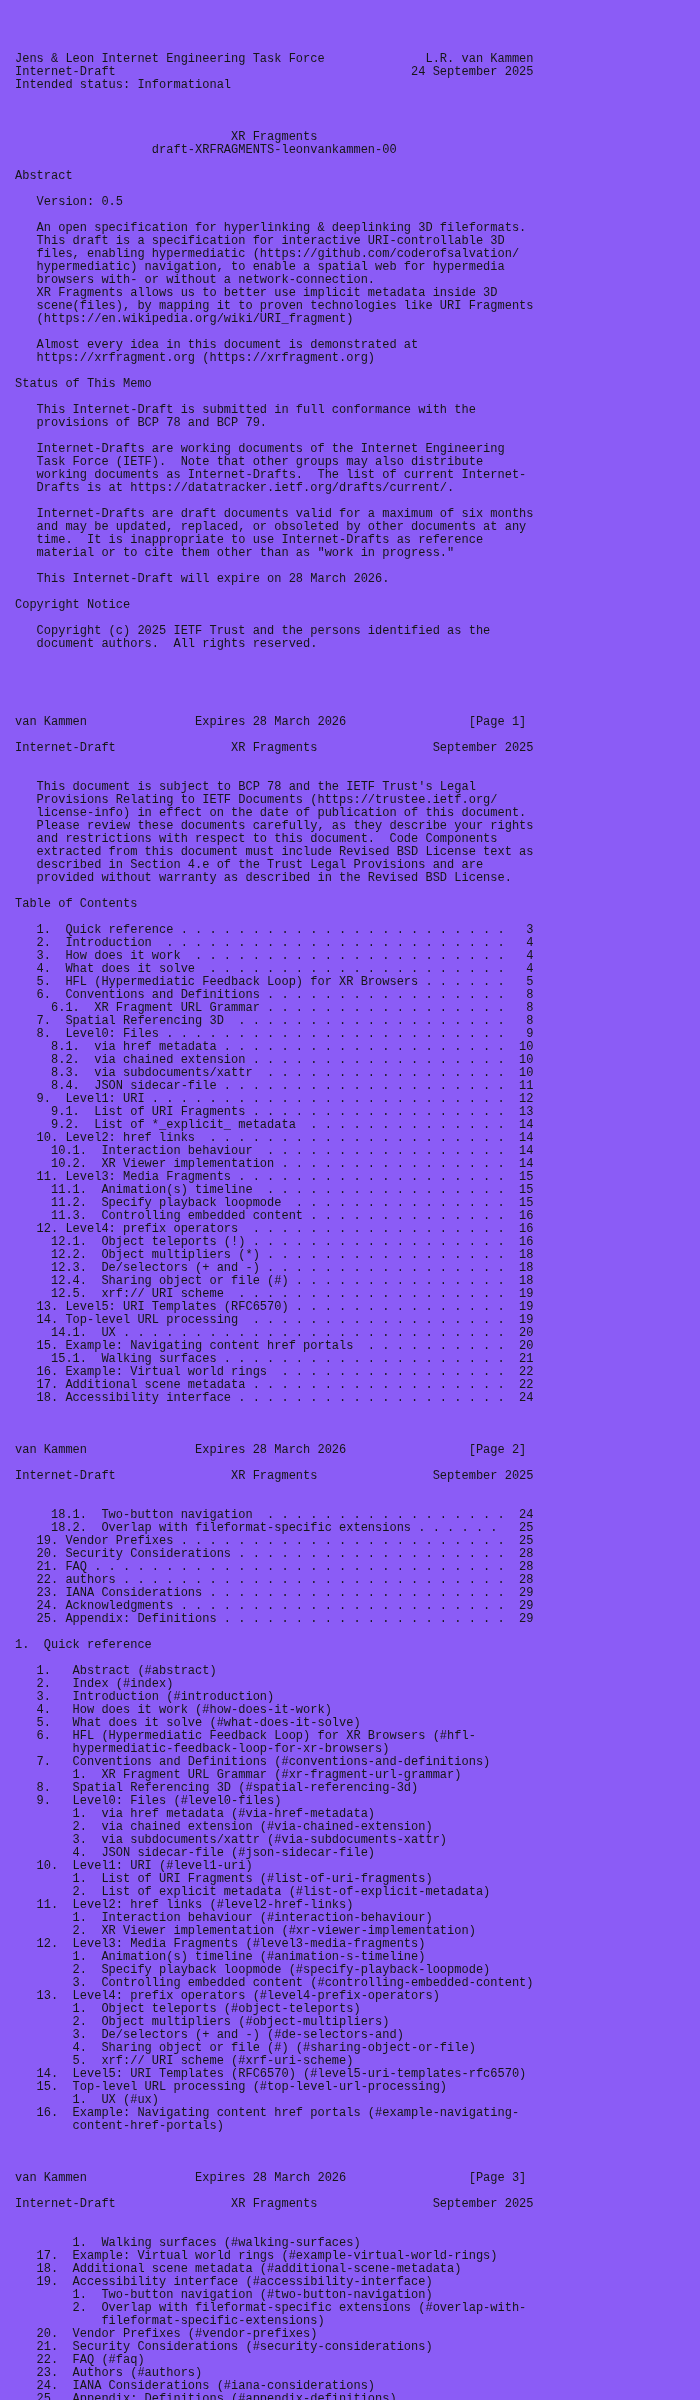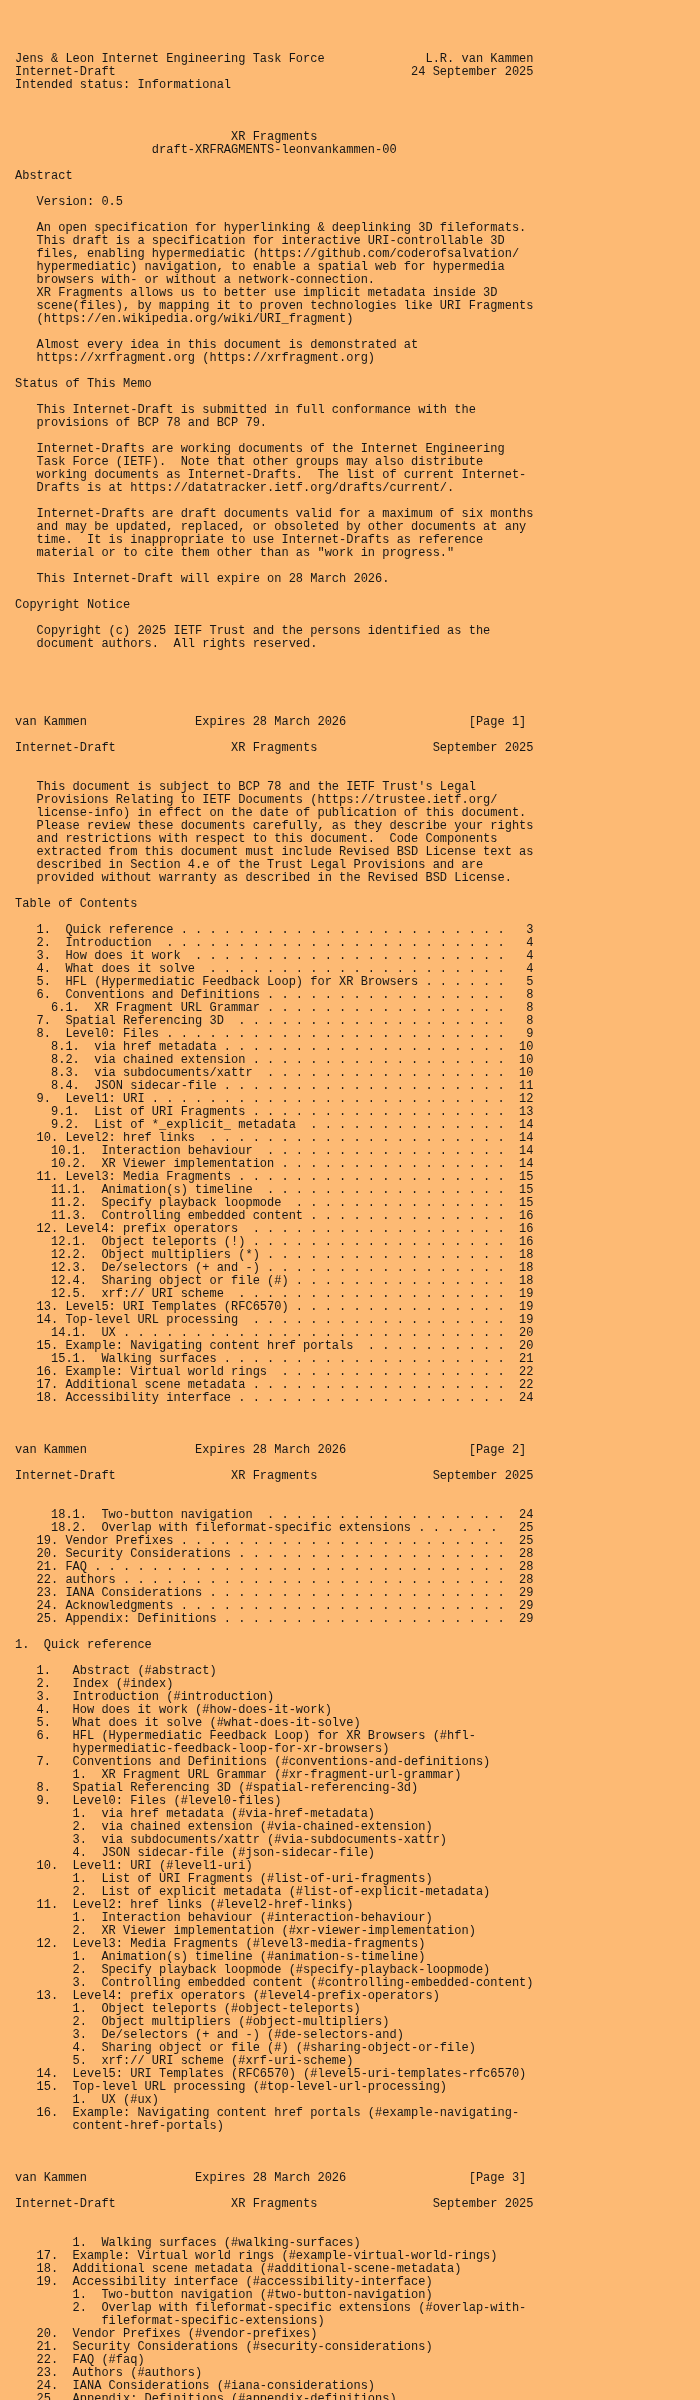--- a/index.html
+++ b/index.html
@@ -5,21 +5,21 @@
   html, body { margin: 0; padding: 0; }
   body {
     width: 700px;
     height: 2400px;
     background: #ffffff;
     overflow: hidden;
   }
   .doc-page {
     width: 700px;
     height: 2400px;
-    background: #fdba74;
+    background: #8b5cf6;
     overflow: hidden;
   }
   pre.rfc-text {
     margin: 0;
     padding: 53px 0 0 15px;
     font-family: "Liberation Mono", "DejaVu Sans Mono", monospace;
     font-size: 12px;
     line-height: 13px;
     letter-spacing: 0;
     color: #161616;

